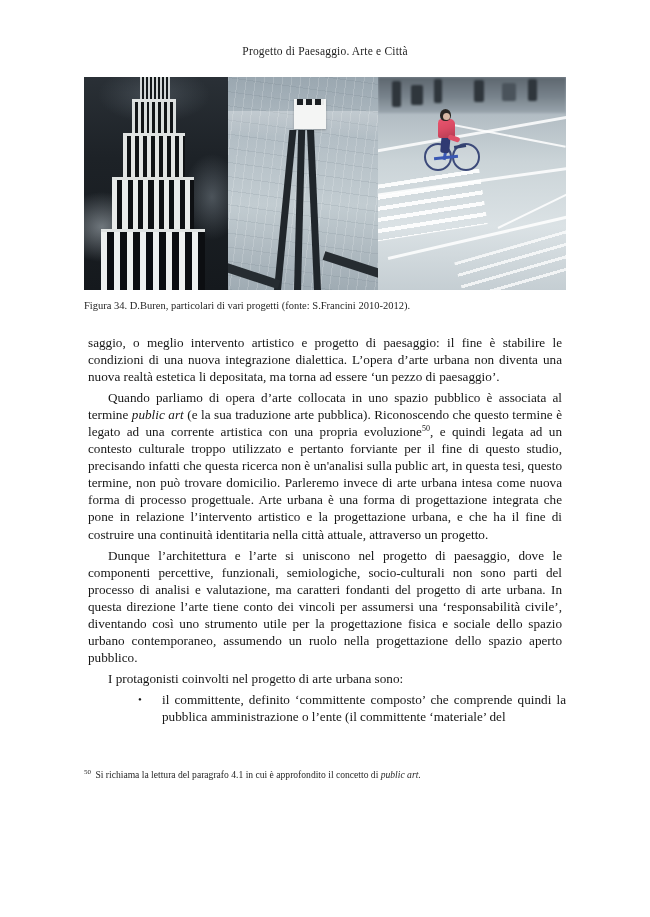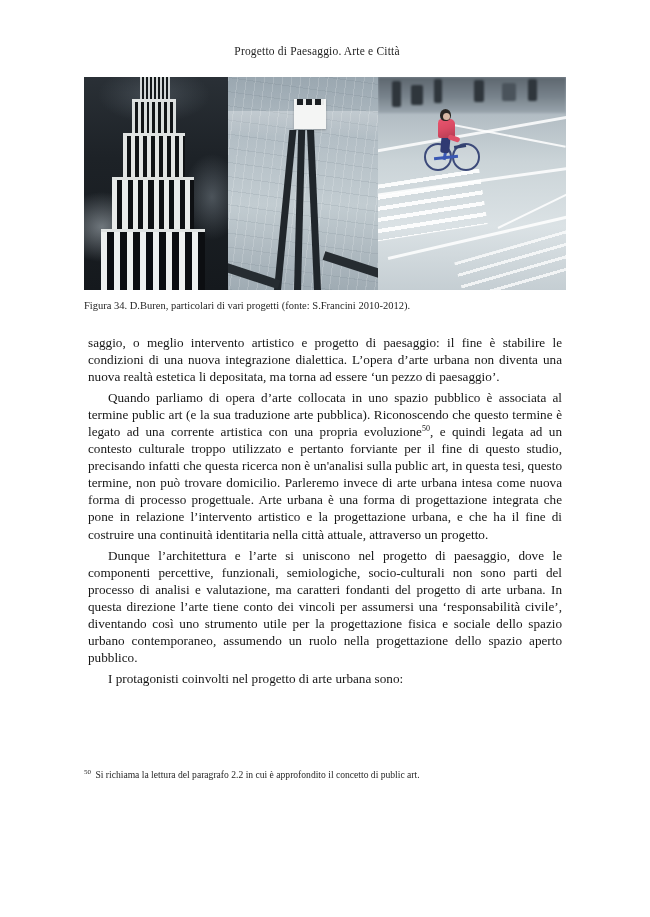--- a/index.html
+++ b/index.html
@@ -21,21 +21,21 @@
     inset: 0;
     width: 650px;
     height: 917px;
     background: #ffffff;
   }
 
   
   .running-head {
     position: absolute;
     top: 45px;
-    left: 76px;
+    left: 84px;
     width: 482px;
     text-align: center;
     font-size: 11.5px;
     letter-spacing: 0.18px;
     color: #1f1f1f;
   }
 
   
   .figure-block {
     position: absolute;
@@ -257,21 +257,21 @@
     width: 482px;
     font-size: 13.2px;
     line-height: 17.05px;
     text-align: justify;
     text-justify: inter-word;
     color: #151515;
     hyphens: manual;
   }
   .body-text p { margin: 4px; text-indent: 20px; }
   .body-text p.noindent { text-indent: 0; }
-  .it { }
+  .it { font-style: italic; }
   sup.fn {
     font-size: 8px;
     vertical-align: super;
     line-height: 0;
   }
 
   ul.bullets {
     margin: 0;
     padding: 0;
     list-style: none;
@@ -385,18 +385,21 @@
 
   <div class="body-text">
     <p class="noindent">saggio, o meglio intervento artistico e progetto di paesaggio: il fine è stabilire le condizioni di una nuova integrazione dialettica. L’opera d’arte urbana non diventa una nuova realtà estetica li depositata, ma torna ad essere ‘un pezzo di paesaggio’.</p>
 
     <p><span>Quando parliamo di opera d’arte collocata in uno spazio pubblico è associata al termine </span><span class="it">public art</span><span> (e la sua traduzione arte pubblica). Riconoscendo che questo termine è legato ad una corrente artistica con una propria evoluzione</span><sup class="fn">50</sup><span>, e quindi legata ad un contesto culturale troppo utilizzato e pertanto forviante per il fine di questo studio, precisando infatti che questa ricerca non è un'analisi sulla public art, in questa tesi, questo termine, non può trovare domicilio. Parleremo invece di arte urbana intesa come nuova forma di processo progettuale. Arte urbana è una forma di progettazione integrata che pone in relazione l’intervento artistico e la progettazione urbana, e che ha il fine di costruire una continuità identitaria nella città attuale, attraverso un progetto.</span></p>
 
     <p>Dunque l’architettura e l’arte si uniscono nel progetto di paesaggio, dove le componenti percettive, funzionali, semiologiche, socio-culturali non sono parti del processo di analisi e valutazione, ma caratteri fondanti del progetto di arte urbana. In questa direzione l’arte tiene conto dei vincoli per assumersi una ‘responsabilità civile’, diventando così uno strumento utile per la progettazione fisica e sociale dello spazio urbano contemporaneo, assumendo un ruolo nella progettazione dello spazio aperto pubblico.</p>
 
     <p>I protagonisti coinvolti nel progetto di arte urbana sono:</p>
 
+    <ul class="bullets">
+      <li>il committente, definito ‘committente composto’ che  comprende quindi la pubblica amministrazione o l’ente (il committente ‘materiale’ del</li>
+    </ul>
   </div>
 
-  <div class="footnote"><sup>50</sup><span> Si richiama la lettura del paragrafo 2.2 in cui è approfondito il concetto di </span><span class="it">public art</span><span>.</span></div>
+  <div class="footnote"><sup>50</sup><span> Si richiama la lettura del paragrafo 4.1 in cui è approfondito il concetto di </span><span class="it">public art</span><span>.</span></div>
 
 
 </div>
 
 </body></html>

